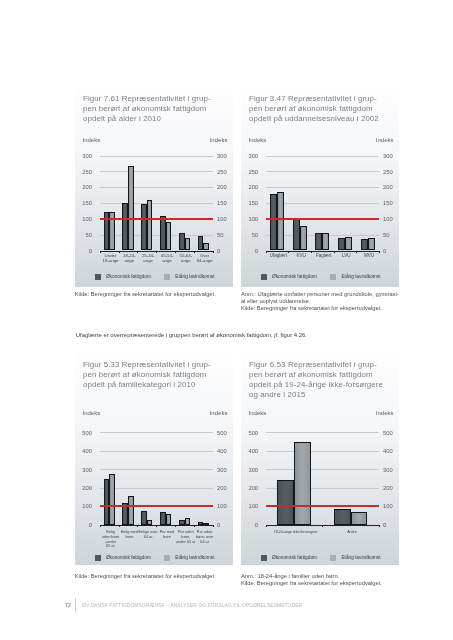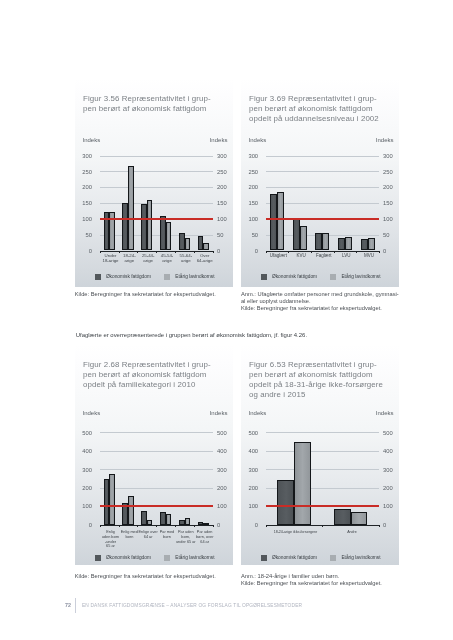--- a/index.html
+++ b/index.html
@@ -46,22 +46,23 @@
   .footer .ft{font-size:4.8px;color:#b0b4bf;letter-spacing:0.17px;white-space:nowrap;}
 </style>
 </head>
 <body>
 
 <div class="page">
 
 <div class="fig" style="left:74.7px;top:78px;">
   <div class="panel" style="height:209px;">
     <div class="fig-title">
-          <span class="tline">Figur 3.56 Repræsentativitet i grup-</span>
+          <span class="tline">Figur 7.61 Repræsentativitet i grup-</span>
           <span class="tline">pen berørt af økonomisk fattigdom</span>
+          <span class="tline">opdelt på alder i 2010</span>
         </div>
     <div class="axlabel l" style="top:59px;">Indeks</div>
     <div class="axlabel r" style="top:59px;">Indeks</div>
     <div class="plot" style="left:25.1px;top:77.5px;width:113px;height:95px;">
       <div class="grid" style="top:0px;"></div>
       <div class="ytick l" style="right:120.8px;top:-2.8px;width:16px;">300</div>
       <div class="ytick r" style="left:117.2px;top:-2.8px;width:16px;">300</div>
       <div class="grid" style="top:15.833px;"></div>
       <div class="ytick l" style="right:120.8px;top:13.033px;width:16px;">250</div>
       <div class="ytick r" style="left:117.2px;top:13.033px;width:16px;">250</div>
@@ -116,21 +117,21 @@
             <span class="sw s2"></span>
             <span>Etårig lavindkomst</span>
           </span>
     </div>
   </div>
   <div class="fignote" style="top:213.2px;">Kilde: Beregninger fra sekretariatet for ekspertudvalget.</div>
 </div>
 <div class="fig" style="left:240.8px;top:78px;">
   <div class="panel" style="height:209px;">
     <div class="fig-title">
-          <span class="tline">Figur 3.69 Repræsentativitet i grup-</span>
+          <span class="tline">Figur 3.47 Repræsentativitet i grup-</span>
           <span class="tline">pen berørt af økonomisk fattigdom</span>
           <span class="tline">opdelt på uddannelsesniveau i 2002</span>
         </div>
     <div class="axlabel l" style="top:59px;">Indeks</div>
     <div class="axlabel r" style="top:59px;">Indeks</div>
     <div class="plot" style="left:25.1px;top:77.5px;width:113px;height:95px;">
       <div class="grid" style="top:0px;"></div>
       <div class="ytick l" style="right:120.8px;top:-2.8px;width:16px;">300</div>
       <div class="ytick r" style="left:117.2px;top:-2.8px;width:16px;">300</div>
       <div class="grid" style="top:15.833px;"></div>
@@ -187,21 +188,21 @@
   </div>
   <div class="fignote" style="top:213.2px;">
         <span class="nline">Anm.: Ufaglærte omfatter personer med grundskole, gymnasi-</span>
         <span class="nline">al eller uoplyst uddannelse.</span>
       </div>
   <div class="fignote" style="top:226.5px;">Kilde: Beregninger fra sekretariatet for ekspertudvalget.</div>
 </div>
 <div class="fig" style="left:74.7px;top:344.2px;">
   <div class="panel" style="height:220.5px;">
     <div class="fig-title">
-          <span class="tline">Figur 2.68 Repræsentativitet i grup-</span>
+          <span class="tline">Figur 5.33 Repræsentativitet i grup-</span>
           <span class="tline">pen berørt af økonomisk fattigdom</span>
           <span class="tline">opdelt på familiekategori i 2010</span>
         </div>
     <div class="axlabel l" style="top:66.2px;">Indeks</div>
     <div class="axlabel r" style="top:66.2px;">Indeks</div>
     <div class="plot" style="left:25.1px;top:88.2px;width:113px;height:92.4px;">
       <div class="grid" style="top:0px;"></div>
       <div class="ytick l" style="right:120.8px;top:-2.8px;width:16px;">500</div>
       <div class="ytick r" style="left:117.2px;top:-2.8px;width:16px;">500</div>
       <div class="grid" style="top:18.48px;"></div>
@@ -257,21 +258,21 @@
           </span>
     </div>
   </div>
   <div class="fignote" style="top:229px;">Kilde: Beregninger fra sekretariatet for ekspertudvalget.</div>
 </div>
 <div class="fig" style="left:240.8px;top:344.2px;">
   <div class="panel" style="height:220.5px;">
     <div class="fig-title">
           <span class="tline">Figur 6.53 Repræsentativitet i grup-</span>
           <span class="tline">pen berørt af økonomisk fattigdom</span>
-          <span class="tline">opdelt på 18-31-årige ikke-forsørgere</span>
+          <span class="tline">opdelt på 19-24-årige ikke-forsørgere</span>
           <span class="tline">og andre i 2015</span>
         </div>
     <div class="axlabel l" style="top:66.2px;">Indeks</div>
     <div class="axlabel r" style="top:66.2px;">Indeks</div>
     <div class="plot" style="left:25.1px;top:88.2px;width:113px;height:92.4px;">
       <div class="grid" style="top:0px;"></div>
       <div class="ytick l" style="right:120.8px;top:-2.8px;width:16px;">500</div>
       <div class="ytick r" style="left:117.2px;top:-2.8px;width:16px;">500</div>
       <div class="grid" style="top:18.48px;"></div>
       <div class="ytick l" style="right:120.8px;top:15.68px;width:16px;">400</div>

